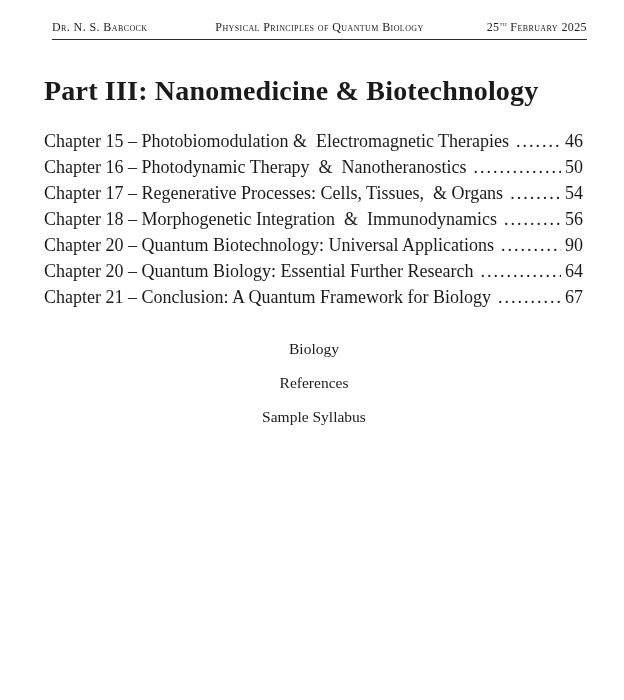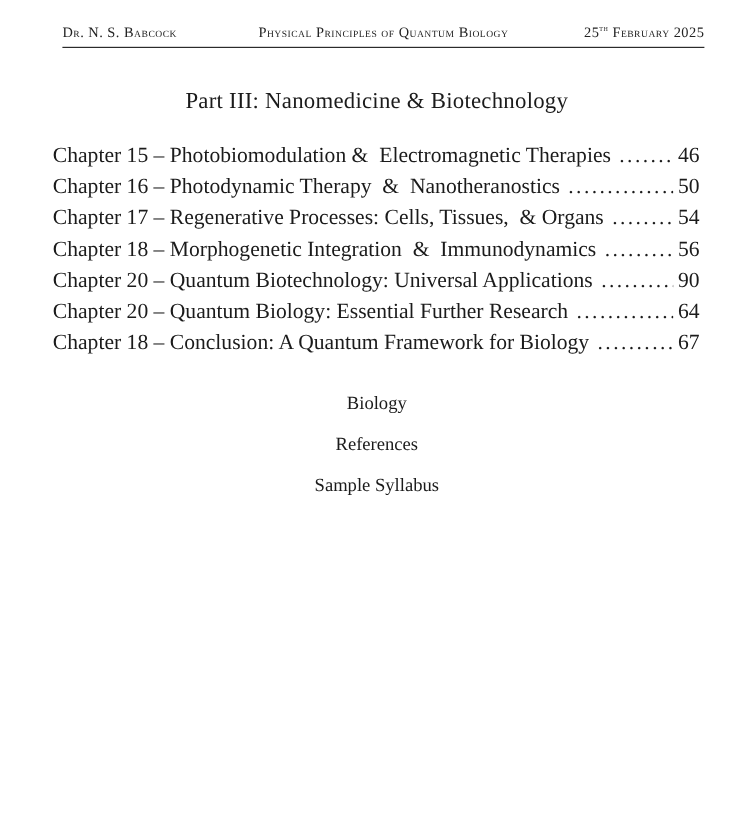--- a/index.html
+++ b/index.html
@@ -34,23 +34,22 @@
   }
   .head-rule {
     margin-left: 8px; margin-right: -3px;
     margin-top: 4px;
     border: none;
     border-top: 1px solid #2b2b2b;
     height: 0;
   }
   .part-title {
     margin: 32px 0 0 0;
-    text-align: center;
-    font-size: 19px;
-    font-weight: normal;
+    font-size: 28px;
+    font-weight: bold;
     letter-spacing: 0.2px;
     line-height: 1.35;
   }
   .toc { margin-top: 18px; }
   .toc-row {
     display: flex;
     align-items: baseline;
     font-size: 18px;
     line-height: 26px;
     white-space: pre;
@@ -119,21 +118,21 @@
       <span class="toc-label">Chapter 20 – Quantum Biotechnology: Universal Applications</span>
       <span class="toc-dots"></span>
       <span class="toc-page">90</span>
     </div>
     <div class="toc-row">
       <span class="toc-label">Chapter 20 – Quantum Biology: Essential Further Research</span>
       <span class="toc-dots"></span>
       <span class="toc-page">64</span>
     </div>
     <div class="toc-row">
-      <span class="toc-label">Chapter 18 – Conclusion: A Quantum Framework for Biology</span>
+      <span class="toc-label">Chapter 21 – Conclusion: A Quantum Framework for Biology</span>
       <span class="toc-dots"></span>
       <span class="toc-page">67</span>
     </div>
   </div>
 
   <div class="back-matter">
     <div class="back-item">Biology</div>
     <div class="back-item">References</div>
     <div class="back-item">Sample Syllabus</div>
   </div>

